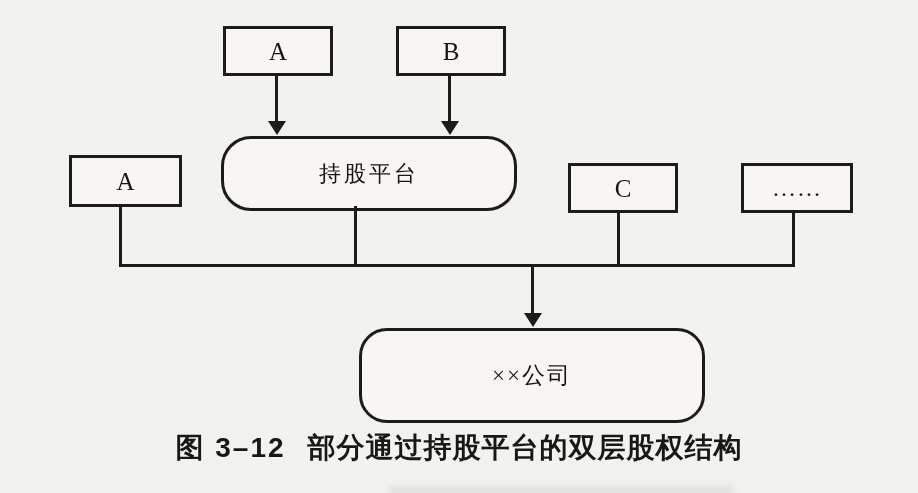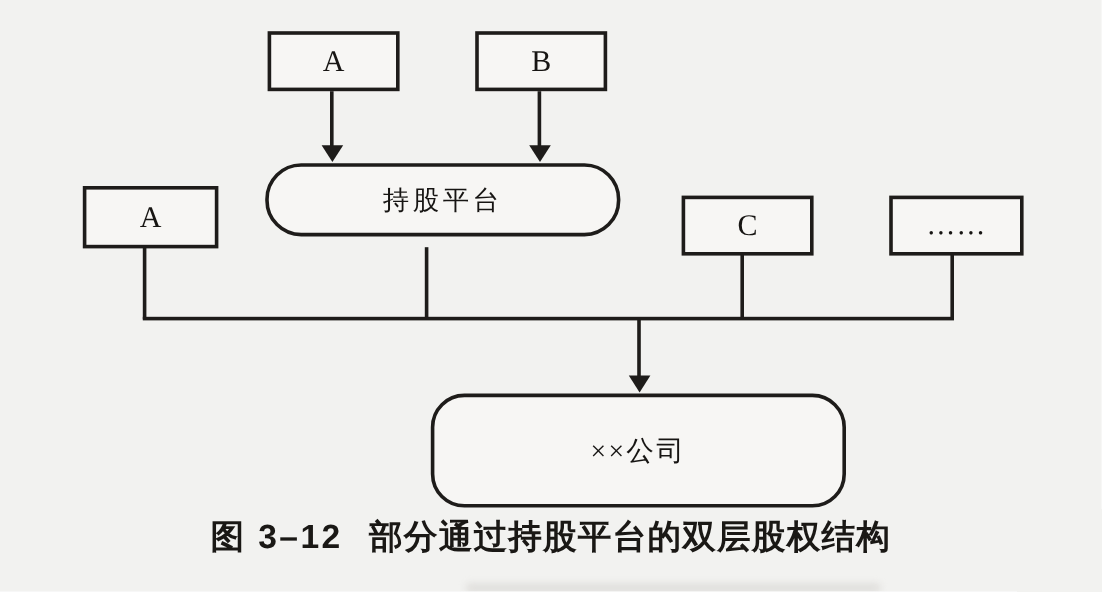--- a/index.html
+++ b/index.html
@@ -29,21 +29,21 @@
     align-items: center;
     justify-content: center;
     color: var(--ink);
     font-size: 25px;
     line-height: 1;
   }
   .node.cjk { font-size: 22px; letter-spacing: 3px; }
 
   #node-top-a   { left: 223px; top: 26px;  width: 110px; height: 50px; }
   #node-top-b   { left: 396px; top: 26px;  width: 110px; height: 50px; }
-  #node-platform{ left: 221px; top: 136px; width: 296px; height: 61px; border-radius: 30px; }
+  #node-platform{ left: 221px; top: 136px; width: 296px; height: 75px; border-radius: 30px; }
   #node-left-a  { left: 69px;  top: 155px; width: 113px; height: 52px; }
   #node-c       { left: 568px; top: 163px; width: 110px; height: 50px; }
   #node-dots    { left: 741px; top: 163px; width: 112px; height: 50px; font-size: 24px; letter-spacing: 1px; }
   #node-company { left: 359px; top: 328px; width: 346px; height: 95px; border-radius: 28px; font-size: 23px; letter-spacing: 2px; }
 
   
   .vline, .hline { position: absolute; background: var(--line); }
   .vline { width: 3px; }
   .hline { height: 3px; }
 

